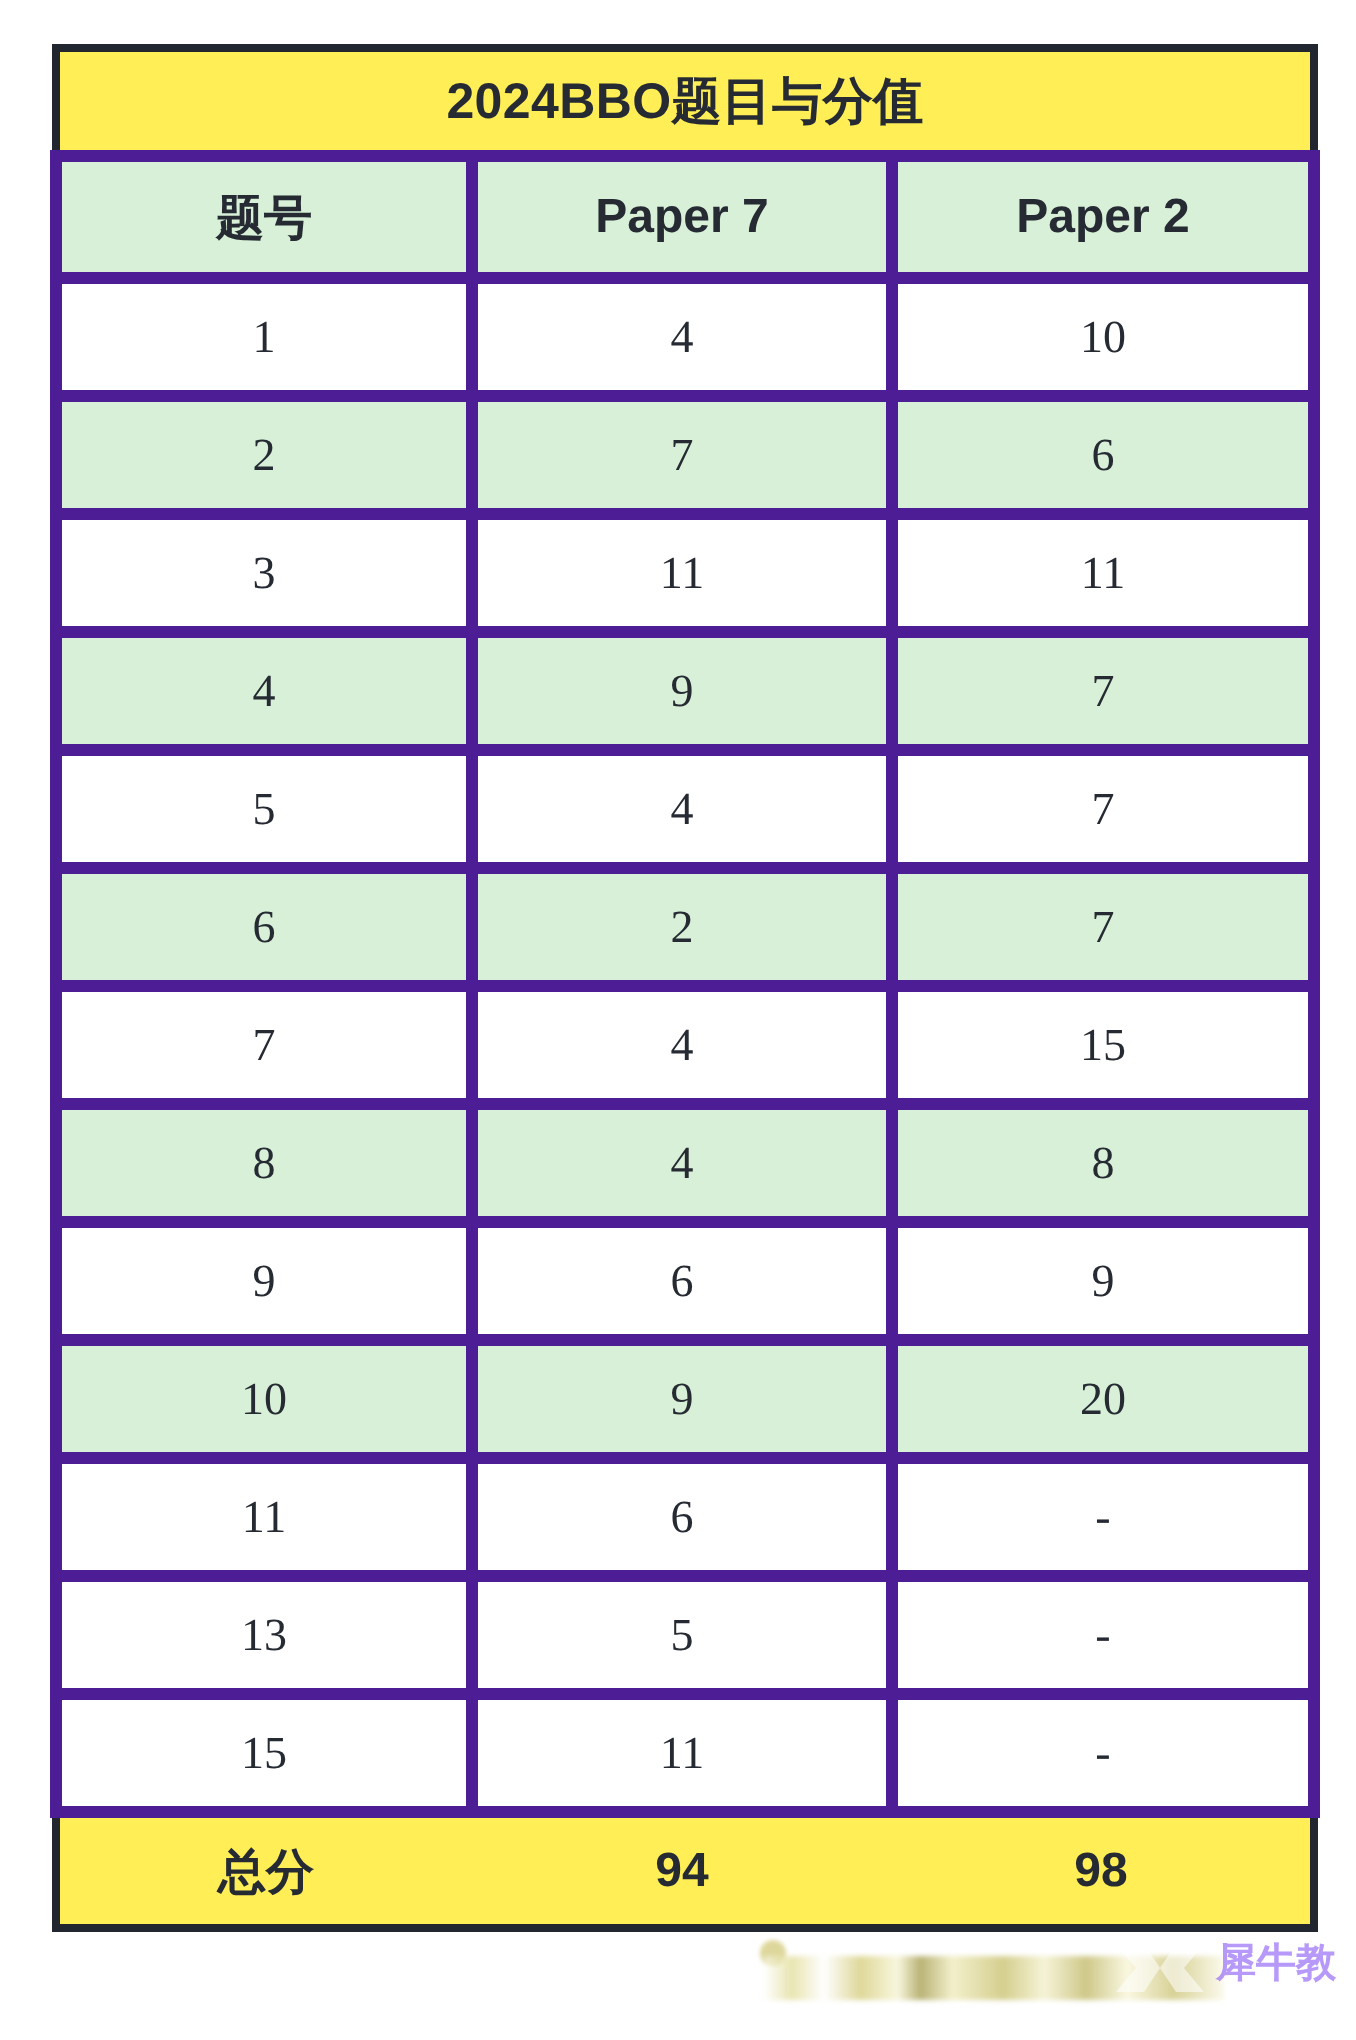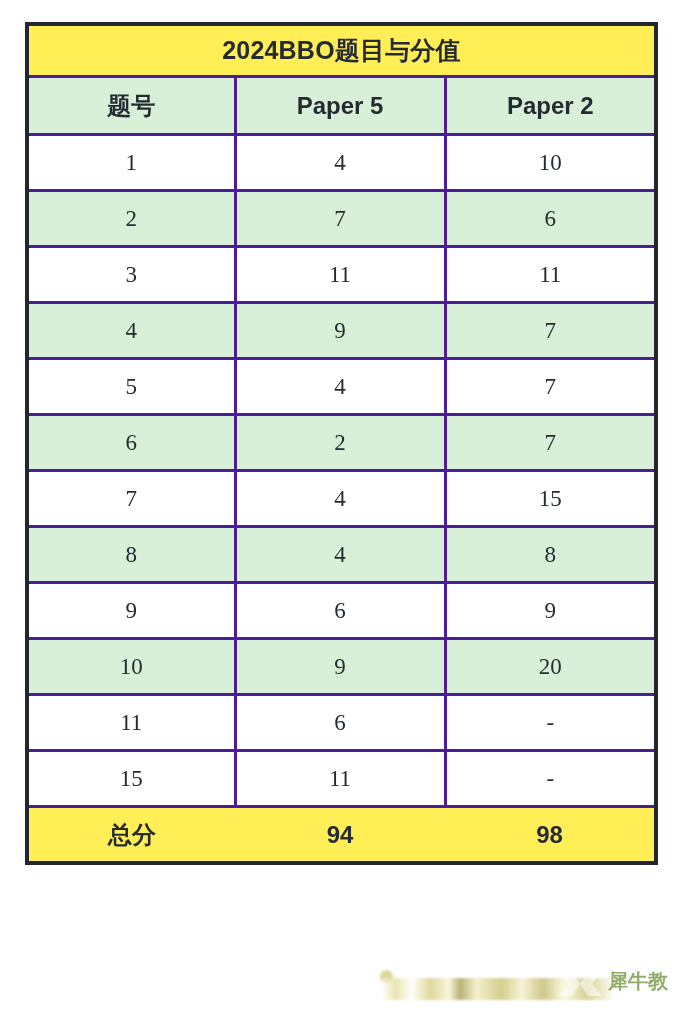--- a/index.html
+++ b/index.html
@@ -29,21 +29,21 @@
     table-layout: fixed;
     border: 4px solid #22262e;
   }
 
   table.score-table col.col-num   { width: 208px; }
   table.score-table col.col-p1    { width: 210px; }
   table.score-table col.col-p2    { width: 211px; }
 
   table.score-table td,
   table.score-table th {
-    border: 3px solid #4c1d95;
+    border: 6px solid #4c1d95;
     text-align: center;
     vertical-align: middle;
     color: #262b33;
     padding: 0;
   }
 
   tr.title-row td {
     background: #ffee55;
     height: 49px;
     font-size: 25px;
@@ -99,21 +99,21 @@
     top: 2px;
     width: 48px;
     height: 40px;
   }
   #watermark .wm-text {
     position: absolute;
     left: 52px;
     top: 6px;
     font-size: 20px;
     font-weight: 700;
-    color: #4d7c0f;
+    color: #8b5cf6;
     white-space: nowrap;
     letter-spacing: 0px;
     text-shadow: 0 0 2px rgba(255,255,255,0.55);
   }
 
   
   #censor-strip {
     position: absolute;
     left: 382px;
     top: 978px;
@@ -158,21 +158,21 @@
       <col class="col-num">
       <col class="col-p1">
       <col class="col-p2">
     </colgroup>
     <tbody>
       <tr class="title-row">
         <td colspan="3">2024BBO题目与分值</td>
       </tr>
       <tr class="header-row">
         <th>题号</th>
-        <th>Paper 5</th>
+        <th>Paper 7</th>
         <th>Paper 2</th>
       </tr>
 
       <tr class="data-row">
         <td>1</td>
         <td>4</td>
         <td>10</td>
       </tr>
       <tr class="data-row alt">
         <td>2</td>
@@ -215,20 +215,25 @@
         <td>9</td>
       </tr>
       <tr class="data-row alt">
         <td>10</td>
         <td>9</td>
         <td>20</td>
       </tr>
       <tr class="data-row">
         <td>11</td>
         <td>6</td>
+        <td>-</td>
+      </tr>
+      <tr class="data-row">
+        <td>13</td>
+        <td>5</td>
         <td>-</td>
       </tr>
       <tr class="data-row">
         <td>15</td>
         <td>11</td>
         <td>-</td>
       </tr>
 
       <tr class="total-row">
         <td>总分</td>

